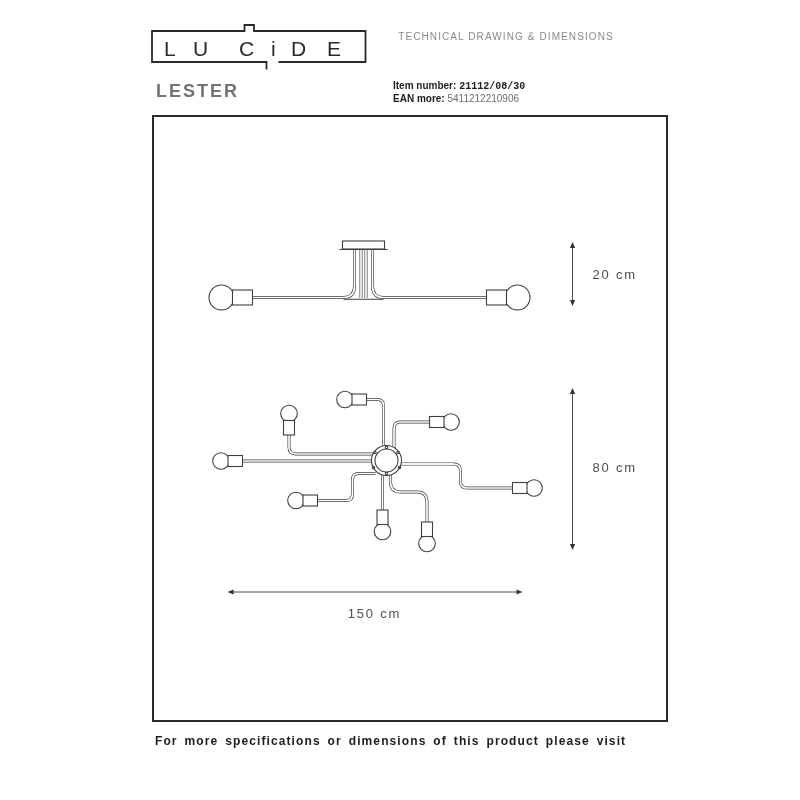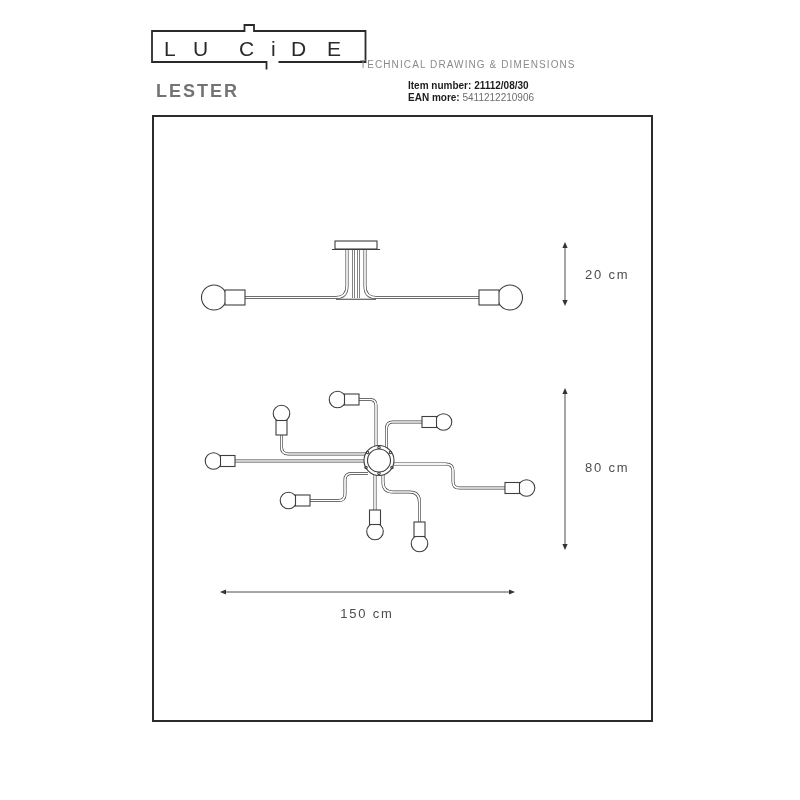--- a/index.html
+++ b/index.html
@@ -10,36 +10,36 @@
   }
   .page{position:absolute;inset:0;background:#fff;}
 
   
   .logo-svg{position:absolute;left:151px;top:23px;width:216px;height:48px;}
   .logo-line{fill:none;stroke:#2a2a2a;stroke-width:1.8;}
   .logo-letter{font-size:21px;font-weight:400;fill:#2a2a2a;}
 
   .doc-type{
     position:absolute;left:360px;top:31px;width:292px;
-    text-align:left;font-size:10px;letter-spacing:1.1px;
-    color:#8a8a8a;font-weight:400;margin-top:28px;
+    text-align:center;font-size:10px;letter-spacing:1.1px;
+    color:#8a8a8a;font-weight:400;
   }
   .product-name{
     position:absolute;left:156px;top:81px;margin:0;
     font-size:18px;font-weight:700;letter-spacing:2px;color:#737373;
   }
   .meta{position:absolute;left:393px;top:80px;font-size:10px;line-height:11.5px;}
-  .meta .lbl{font-weight:700;color:#1d1d1b;margin-left:15px;}
-  .meta .val-bold{font-weight:700;color:#1d1d1b;}
+  .meta .lbl{font-weight:700;color:#1d1d1b;}
+  .meta .val-bold{font-weight:700;color:#1d1d1b;font-family:Liberation Mono, monospace;}
   .meta .val-muted{font-weight:400;color:#6d6d6d;margin-top:33px;}
 
   
   .frame{
     position:absolute;left:152px;top:115px;width:497px;height:603px;
-    border:2px solid #2b2b2b;background:#fff;
+    border:2px solid #2b2b2b;background:#fff;padding-left:15px;
   }
   .frame svg{position:absolute;left:0;top:0;width:100%;height:100%;}
 
   .t{fill:none;stroke:#3f3f3f;stroke-width:3;}
   .w{fill:none;stroke:#ffffff;stroke-width:1.7;}
   .ln{fill:none;stroke:#3f3f3f;stroke-width:1.1;}
   .fillw{fill:#ffffff;stroke:#3f3f3f;stroke-width:1.1;}
   .dimline{fill:none;stroke:#4d4d4d;stroke-width:1;}
   .dimarrow{fill:#333333;stroke:none;}
   .dimtext{font-size:13px;letter-spacing:1.8px;fill:#4d4d4d;font-weight:400;}
@@ -183,14 +183,15 @@
 
       <g>
         <line class="dimline" x1="221" y1="590" x2="510" y2="590"></line>
         <path class="dimarrow" d="M218,590 l6,-2.6 v5.2 z"></path>
         <path class="dimarrow" d="M513,590 l-6,-2.6 v5.2 z"></path>
         <text class="dimtext" x="365" y="616" text-anchor="middle">150 cm</text>
       </g>
     </svg>
   </div>
 
+  <p class="footer-note">For more specifications or dimensions of this product please visit</p>
 
 </div>
 
 </body></html>

